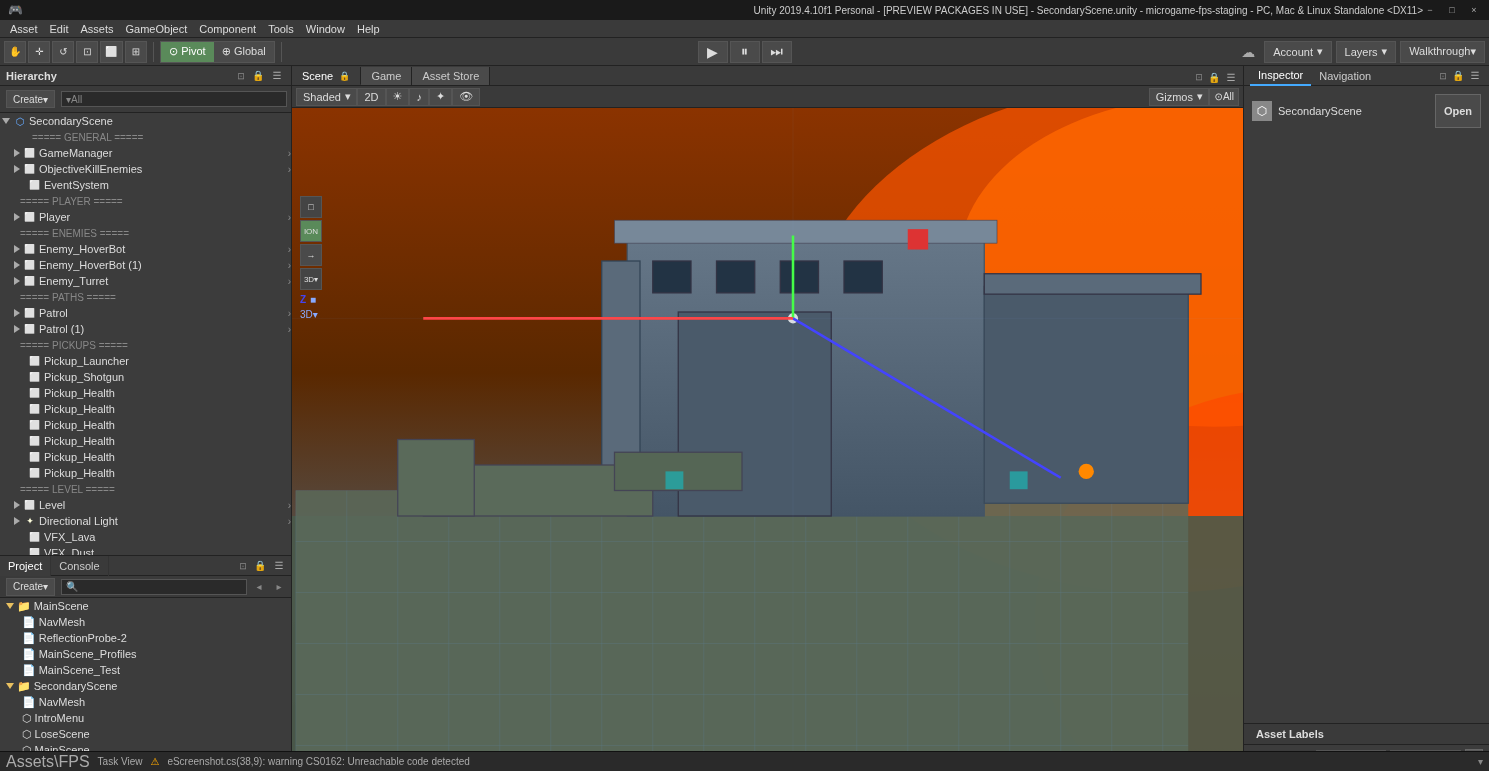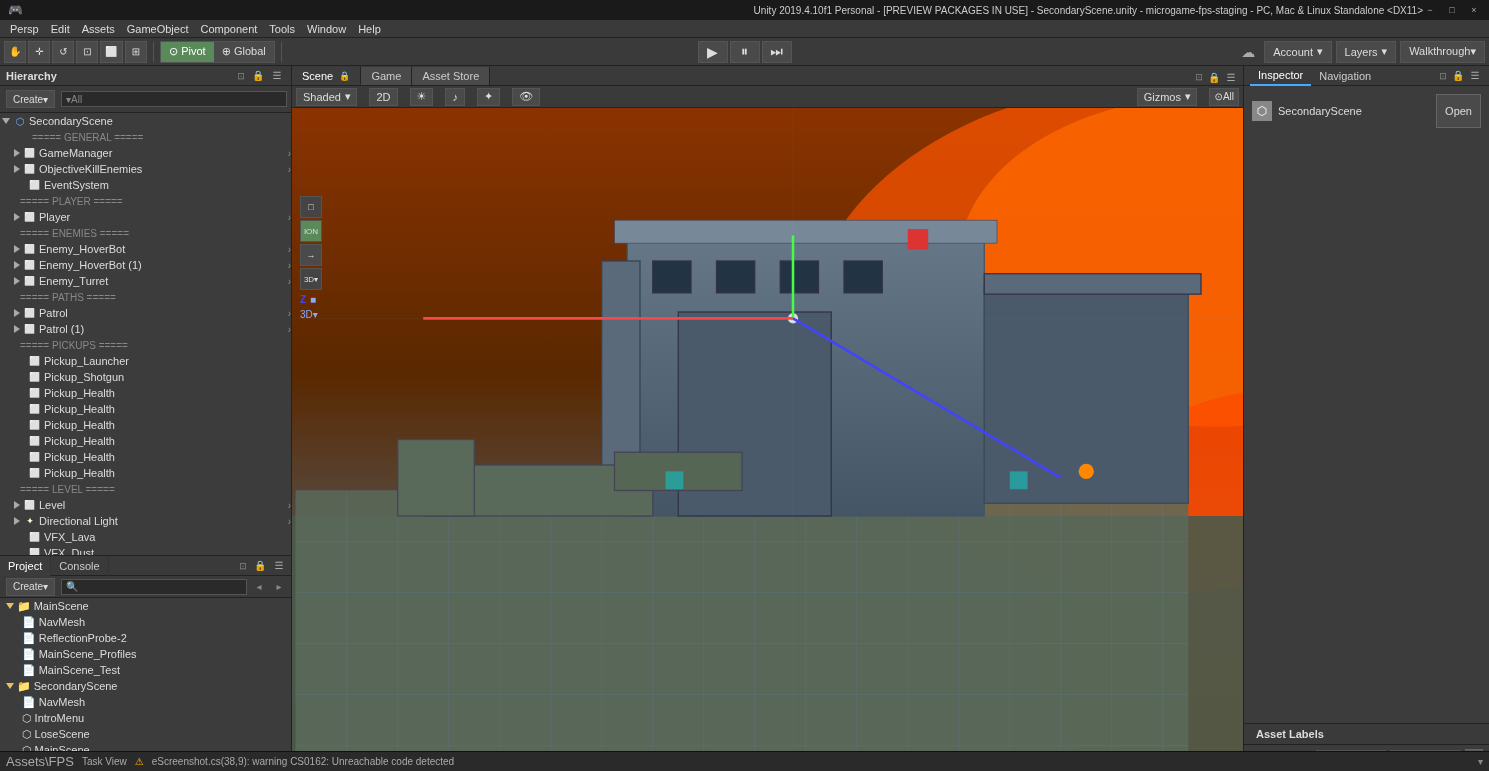--- a/index.html
+++ b/index.html
@@ -252,21 +252,21 @@
       color: #fff;
       border-bottom: 1px solid #3c3c3c;
     }
 
     .scene-toolbar {
       height: 22px;
       background: #3a3a3a;
       display: flex;
       align-items: center;
       padding: 0 4px;
-      gap: 12px;
+      gap: 0;
       border-bottom: 1px solid #222;
     }
     .scene-dropdown {
       height: 18px;
       padding: 0 6px;
       background: #4a4a4a;
       border: 1px solid #555;
       color: #ddd;
       display: flex; align-items: center;
       cursor: pointer;
@@ -361,21 +361,21 @@
 
     .open-btn {
       margin-left: auto;
       height: 18px;
       padding: 16px 8px;
       background: #4a4a4a;
       border: 1px solid #666;
       color: #ddd;
       cursor: pointer;
       font-size: 11px;
-      display: flex; align-items: center;
+      display: flex; align-items: center; font-weight: bold;
     }
 
     
     .project-tab-bar {
       height: 20px;
       background: #3a3a3a;
       display: flex;
       align-items: center;
       border-bottom: 1px solid #222;
     }
@@ -569,21 +569,21 @@
   <span style="font-size:12px;">🎮</span>
   <span class="title-text">Unity 2019.4.10f1 Personal - [PREVIEW PACKAGES IN USE] - SecondaryScene.unity - microgame-fps-staging - PC, Mac &amp; Linux Standalone &lt;DX11&gt;</span>
   <div class="win-controls">
     <span class="win-btn">−</span>
     <span class="win-btn">□</span>
     <span class="win-btn">×</span>
   </div>
 </div>
 
 <div id="menu-bar">
-  <span class="menu-item">Persp</span>
+  <span class="menu-item">Asset</span>
   <span class="menu-item">Edit</span>
   <span class="menu-item">Assets</span>
   <span class="menu-item">GameObject</span>
   <span class="menu-item">Component</span>
   <span class="menu-item">Tools</span>
   <span class="menu-item">Window</span>
   <span class="menu-item">Help</span>
 </div>
 
 <div id="toolbar">
@@ -1108,20 +1108,20 @@
           <span>None</span>
         </div>
         <div style="width:18px; height:18px; background:#5a5a5a; border:1px solid #666; display:flex; align-items:center; justify-content:center; cursor:pointer; font-size:10px;">↺</div>
       </div>
     </div>
     </div>
 
 </div>
 
 <div id="status-bar">
-  <span style="color:#aaa; font-size:13px; margin-right:8px;">Assets\FPS</span>
+  <span style="color:#aaa; font-size:16px; margin-right:8px;">Assets\FPS</span>
   <span style="margin-right:8px; cursor:pointer; font-size:10px;">Task View</span>
   <span class="status-warning">⚠</span>
   <span>eScreenshot.cs(38,9): warning CS0162: Unreachable code detected</span>
   <div style="margin-left:auto; display:flex; gap:4px;">
     <span style="color:#888; cursor:pointer;">▾</span>
   </div>
 </div>
 
 </body></html>

